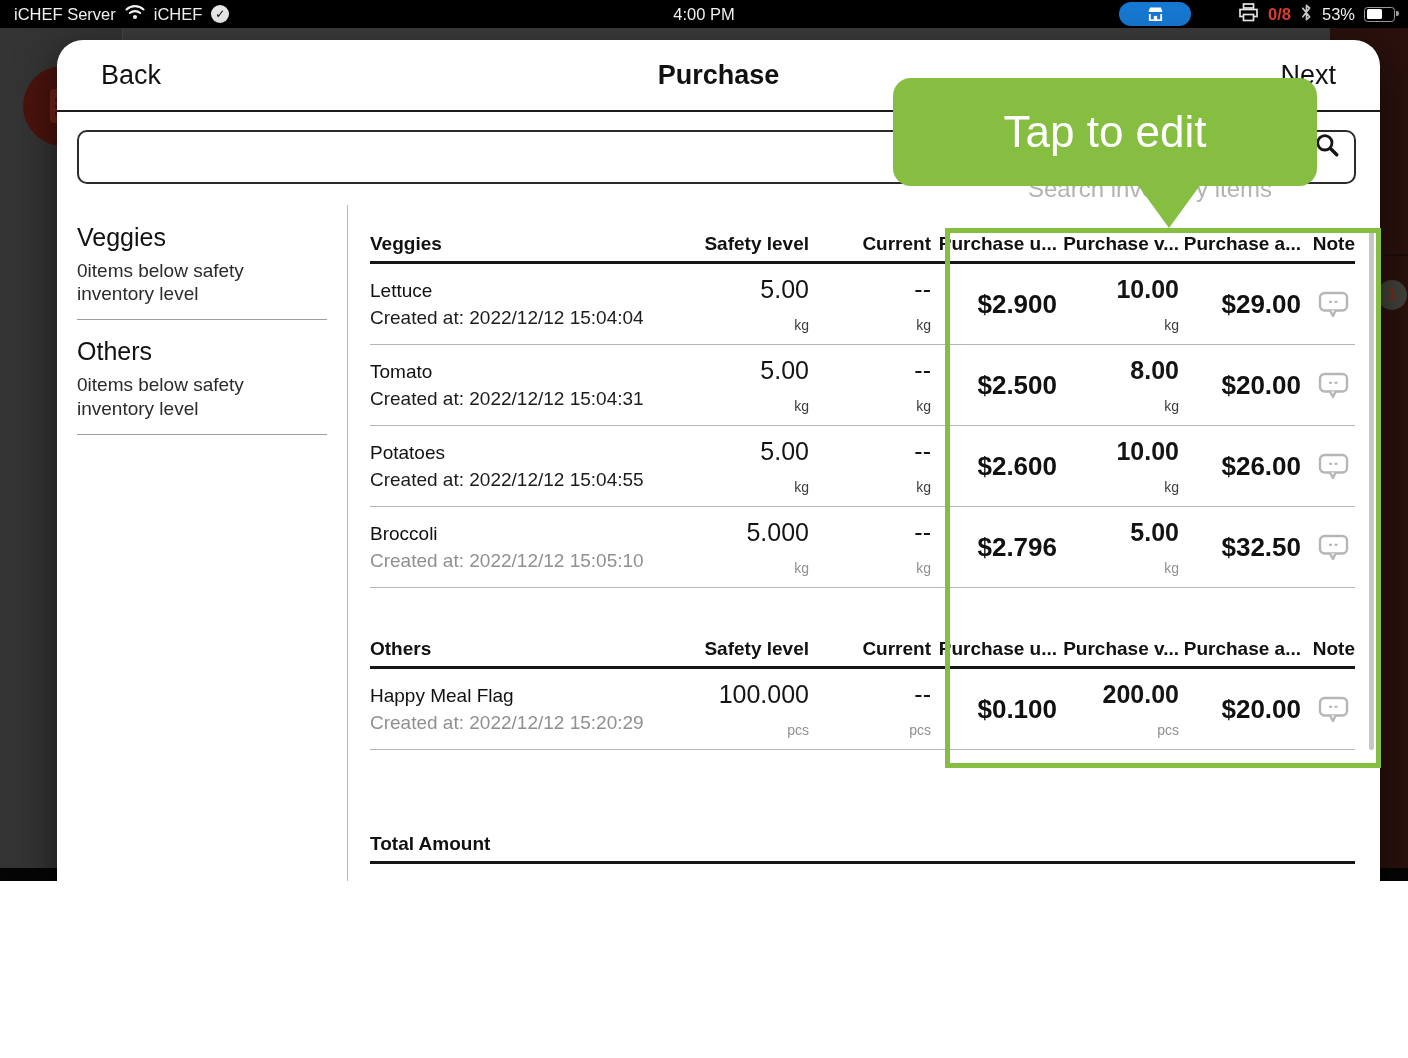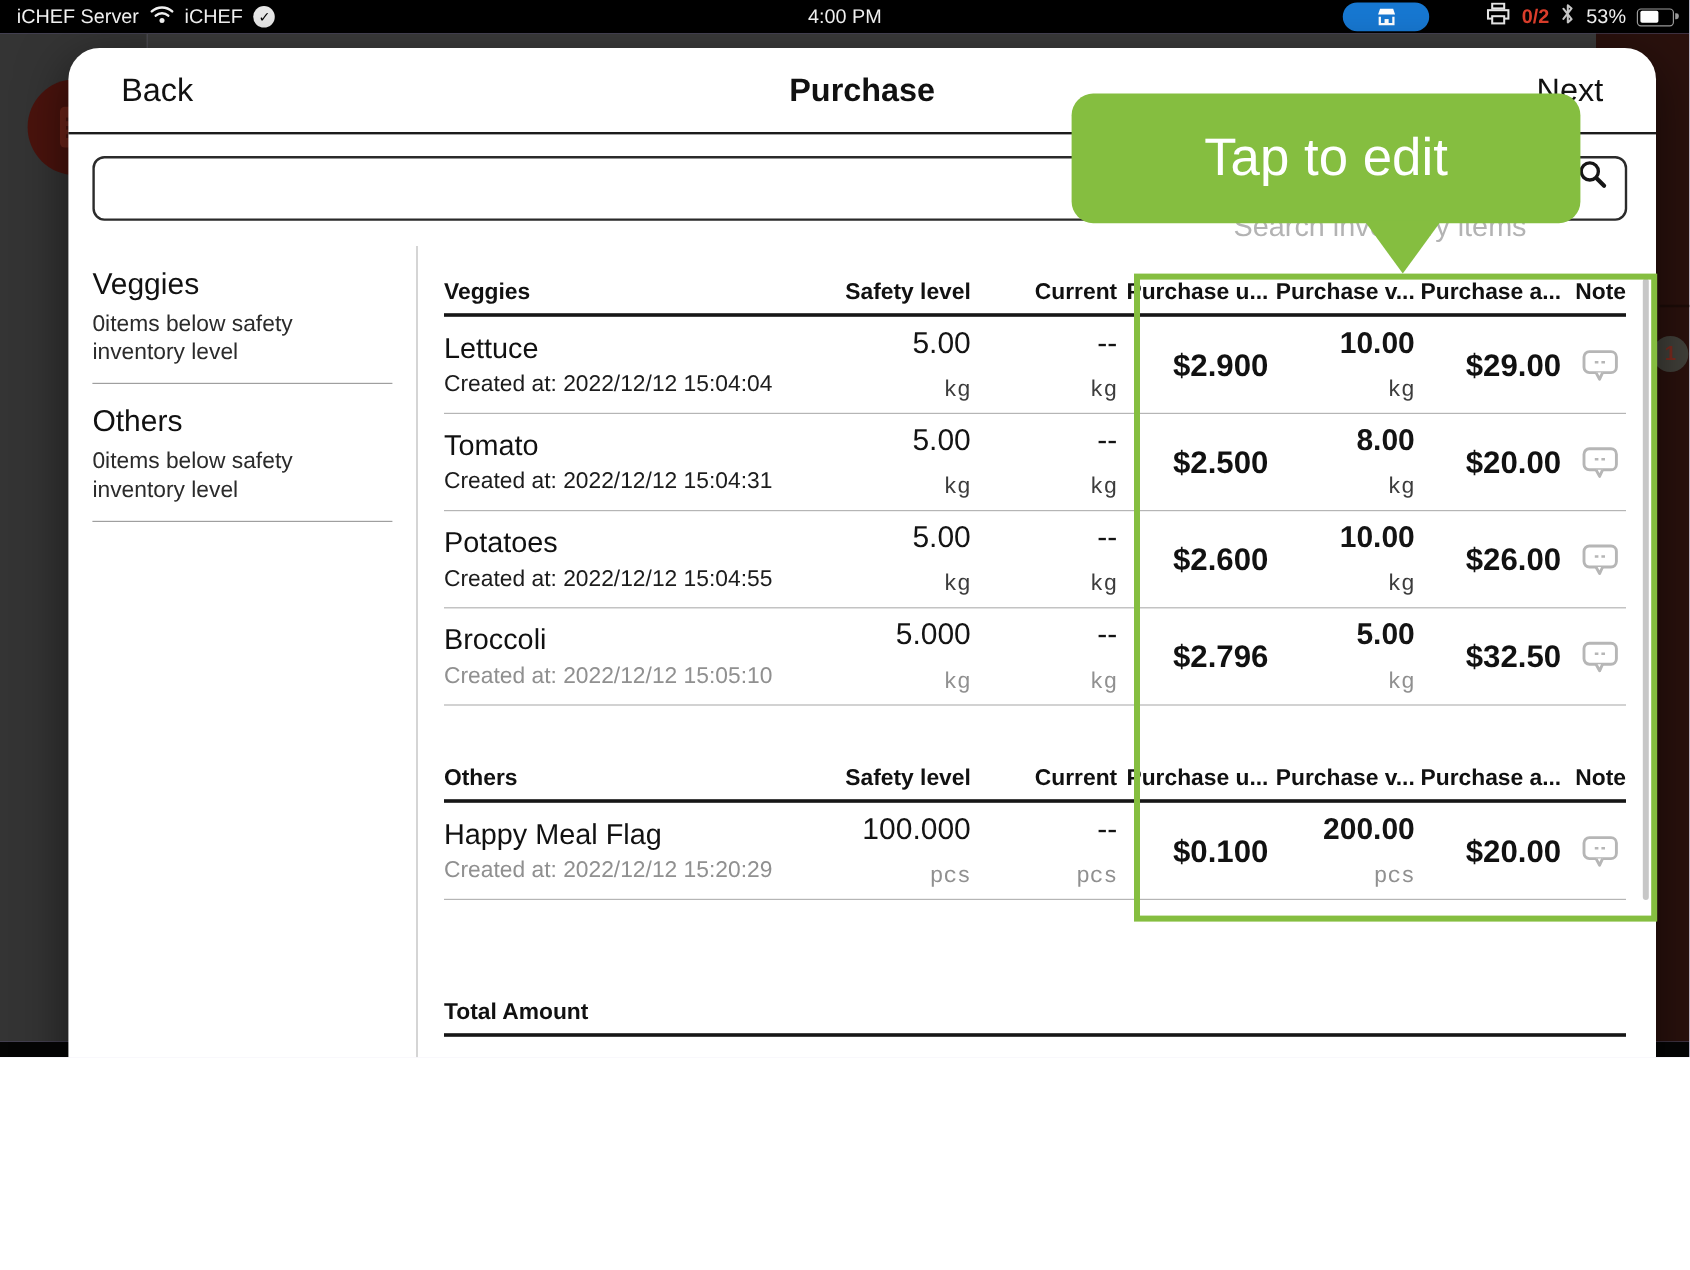--- a/index.html
+++ b/index.html
@@ -1,17 +1,17 @@
 <!DOCTYPE html>
 <html><head>
 <meta charset="utf-8">
 <style>
   html,body{margin:0;padding:0;}
   body{font-family:"Liberation Sans","DejaVu Sans",sans-serif;}
-  .screen{position:relative;width:1408px;height:881px;background:#c4b5fd;overflow:hidden;}
+  .screen{position:relative;width:1408px;height:881px;background:#15803d;overflow:hidden;}
 
   
   .statusbar{position:absolute;left:0;top:0;width:1408px;height:28px;background:#000;color:#f2f2f2;
     font-size:16.5px;font-weight:500;}
   .sb-left{position:absolute;left:14px;top:0;height:28px;display:flex;align-items:center;gap:9px;}
   .sb-time{position:absolute;left:50%;top:0;transform:translateX(-50%);height:28px;display:flex;align-items:center;}
   .sb-right{position:absolute;right:8px;top:0;height:28px;display:flex;align-items:center;gap:9px;}
   .check-circle{display:inline-flex;width:18px;height:18px;border-radius:50%;background:#e8e8e8;color:#000;
     align-items:center;justify-content:center;font-size:12px;font-weight:bold;}
   .pos-pill{width:72px;height:24px;border-radius:13px;background:#1778d2;display:flex;align-items:center;justify-content:center;margin-right:38px;}
@@ -61,25 +61,25 @@
   .main{position:absolute;left:313px;top:0;width:985px;}
   .thead,.trow{display:grid;grid-template-columns:1fr 112px 122px 126px 122px 122px 54px;}
   .thead{align-items:end;border-bottom:3px solid #161616;padding-bottom:6px;}
   .th{font-size:19px;font-weight:bold;color:#111;text-align:right;white-space:nowrap;}
   .th.first{text-align:left;}
   .sec1{margin-top:28px;}
   .sec2{margin-top:50px;}
   .trow{border-bottom:1px solid #b5b5b5;min-height:81px;box-sizing:border-box;padding:8px 0;}
   .c{display:flex;flex-direction:column;justify-content:center;}
   .c.num{align-items:flex-end;}
-  .item-name{font-size:24px;color:#111;margin-bottom:5px;}
+  .item-name{font-size:19px;color:#111;margin-bottom:5px;}
   .item-created{font-size:19px;color:#1c1c1c;}
   .val{font-size:25px;color:#141414;}
   .val.bold{font-weight:600;}
-  .unit{font-size:19px;color:#3c3c3c;margin-top:13px;font-family:Liberation Mono, monospace;}
+  .unit{font-size:14px;color:#3c3c3c;margin-top:13px;}
   .price-val{font-size:26px;font-weight:600;color:#111;}
   .muted .item-created,.muted .unit{color:#909090;}
   .c.note{align-items:flex-end;padding-right:6px;cursor:pointer;}
 
   
   .block-title{font-size:19px;font-weight:bold;color:#111;padding-bottom:6px;border-bottom:3px solid #161616;}
   .totals{margin-top:83px;}
   .amount-label{font-size:21px;color:#7c7c7c;margin-top:22px;}
   .amount-value{font-size:26px;color:#141414;margin-top:5px;}
   .thin-line{border-bottom:1px solid #b5b5b5;margin-top:15px;}
@@ -120,21 +120,21 @@
           <rect x="7.2" y="10" width="3.6" height="4.5" fill="#fff"></rect>
         </svg>
       </span>
       <span>
         <svg width="21" height="19" viewBox="0 0 21 19">
           <rect x="5.5" y="1" width="10" height="4" fill="none" stroke="#e8e8e8" stroke-width="1.7"></rect>
           <rect x="2" y="6.5" width="17" height="7" fill="none" stroke="#e8e8e8" stroke-width="1.7"></rect>
           <rect x="5.5" y="11.5" width="10" height="6" fill="#000" stroke="#e8e8e8" stroke-width="1.7"></rect>
         </svg>
       </span>
-      <span class="queue-count">0/2</span>
+      <span class="queue-count">0/8</span>
       <span>
         <svg width="13" height="19" viewBox="0 0 12 18">
           <path d="M2.5 5 L9 13.2 L6 15.8 V2.2 L9 4.8 L2.5 13" fill="none" stroke="#c9c9c9" stroke-width="1.6" stroke-linejoin="round" stroke-linecap="round"></path>
         </svg>
       </span>
       <span>53%</span>
       <span class="battery">
           <span class="fill"></span>
         </span>
     </div>

